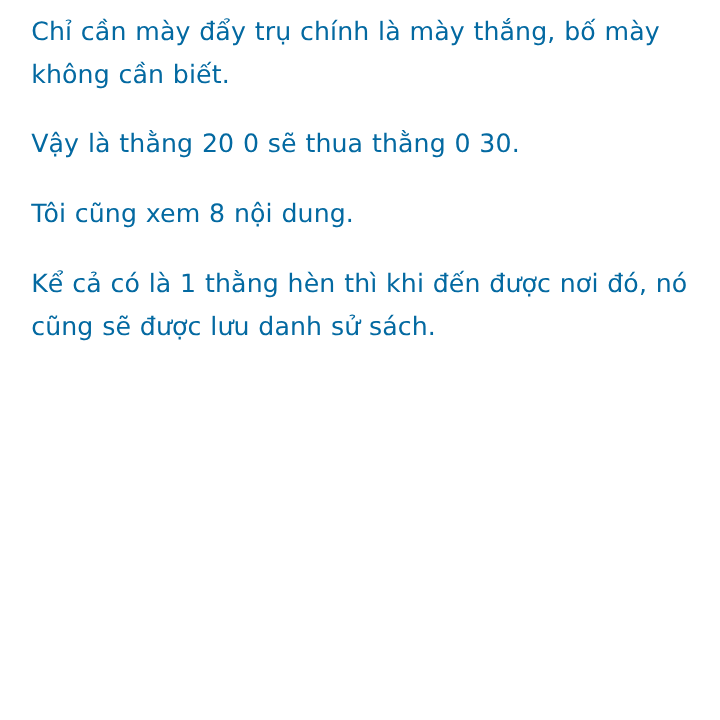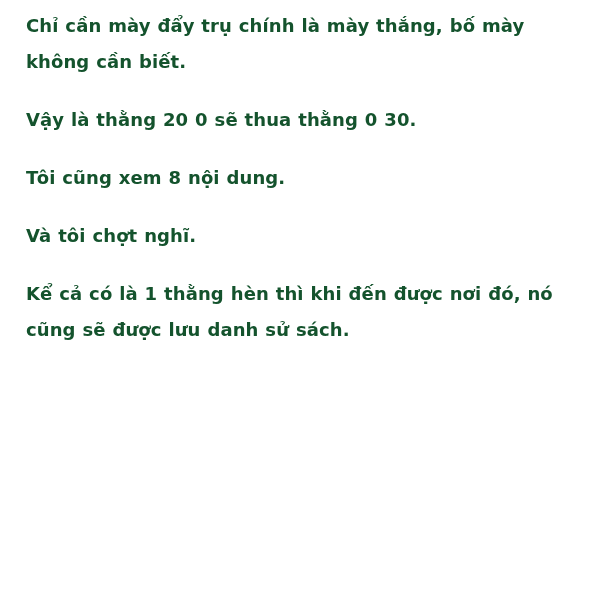--- a/index.html
+++ b/index.html
@@ -15,34 +15,33 @@
     color: #1b1b1b;
   }
   .page {
     box-sizing: border-box;
     width: 600px;
     height: 600px;
     padding: 8px 26px 0 26px;
     background: #ffffff;
   }
   .paragraph {
-    font-size: 18px;
+    font-size: 21px;
     line-height: 36px;
     letter-spacing: 0.1px;
     margin: 0 0 22px 0;
-    color: #14532d;
-    font-weight: 700;
+    color: #0369a1;
+    font-weight: 400;
     word-spacing: 0.5px;
   }
   .paragraph:last-child {
     margin-bottom: 0;
   }
 </style>
 </head>
 <body>
 
 <div class="page">
   <p class="paragraph">Chỉ cần mày đẩy trụ chính là mày thắng, bố mày không cần biết.</p>
   <p class="paragraph">Vậy là thằng 20 0 sẽ thua thằng 0 30.</p>
   <p class="paragraph">Tôi cũng xem 8 nội dung.</p>
-  <p class="paragraph">Và tôi chợt nghĩ.</p>
   <p class="paragraph">Kể cả có là 1 thằng hèn thì khi đến được nơi đó, nó cũng sẽ được lưu danh sử sách.</p>
 </div>
 
 </body></html>

